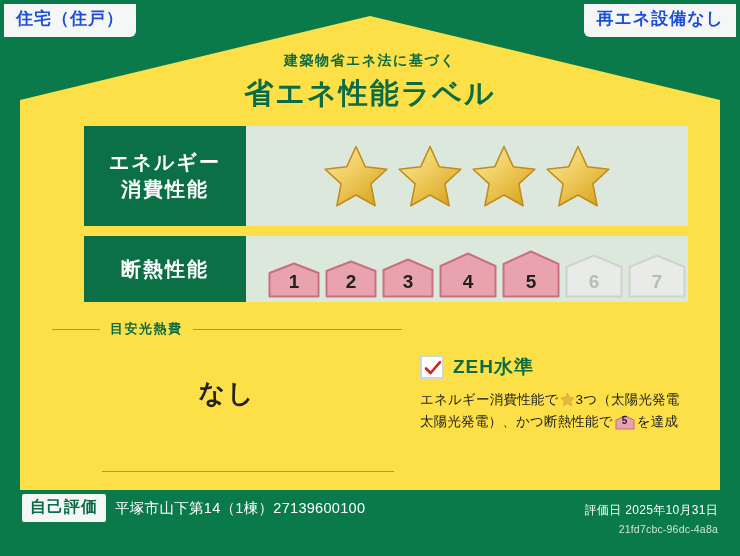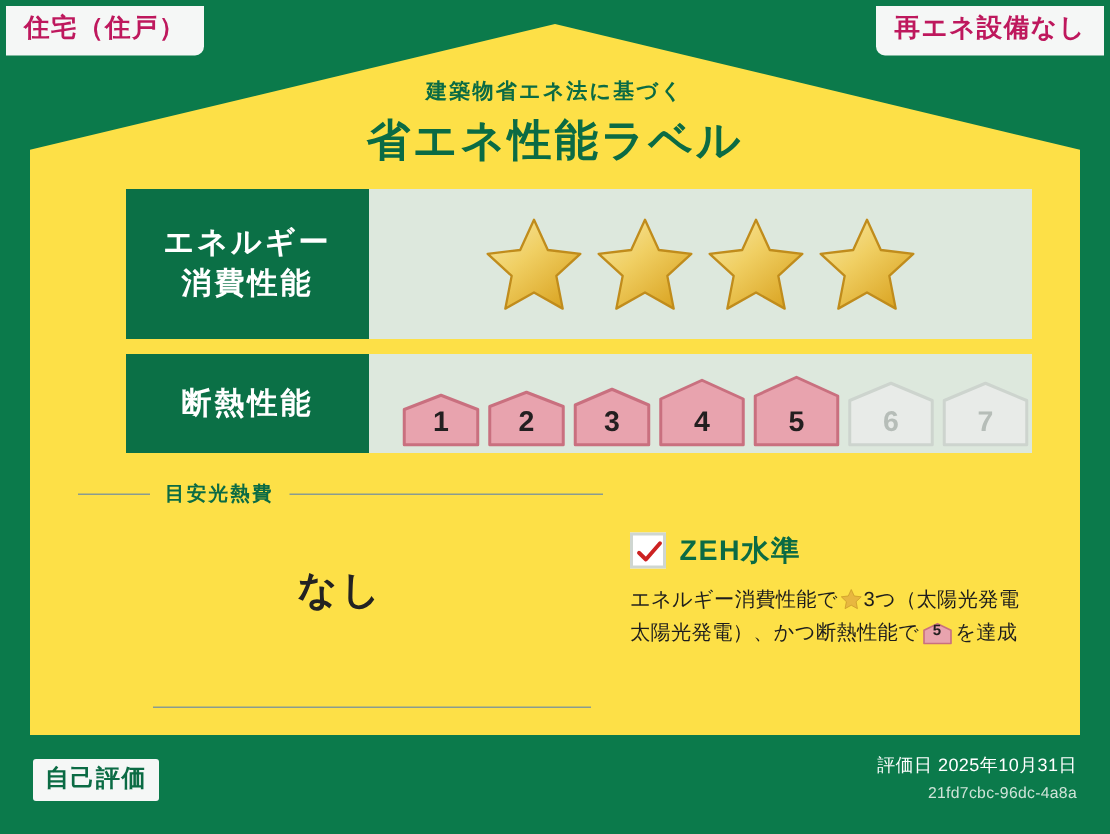--- a/index.html
+++ b/index.html
@@ -11,21 +11,21 @@
     background: #0b7a4b;
     position: relative;
     overflow: hidden;
   }
 
   
   .corner-badge {
     position: absolute;
     top: 4px;
     background: #f5f7f6;
-    color: #be185d;
+    color: #1d4ed8;
     font-weight: 700;
     font-size: 17px;
     letter-spacing: 1px;
     padding: 6px 12px 8px 12px;
     line-height: 1.1;
     white-space: nowrap;
   }
   .corner-badge.left  { left: 4px;  border-radius: 0 0 6px 0; }
   .corner-badge.right { right: 4px; border-radius: 0 0 0 6px; }
 
@@ -200,21 +200,21 @@
 
   
   .footer {
     position: absolute;
     left: 0; right: 0; bottom: 0;
     height: 66px;
     color: #ffffff;
   }
   .footer-left {
     position: absolute;
-    left: 22px; top: 16px;
+    left: 22px; top: 4px;
     display: flex; align-items: center; gap: 9px; text-align: center;
   }
   .self-badge {
     background: #f5f7f6;
     color: #0b6b44;
     font-weight: 700;
     font-size: 16px;
     letter-spacing: 1px;
     padding: 3px 8px 4px 8px;
     border-radius: 2px;
@@ -386,18 +386,19 @@
             </svg><span>5</span></span><span>を達成</span>
       </div>
     </div>
 
   </div>
 </div>
 
 <div class="footer">
   <div class="footer-left">
     <div class="self-badge">自己評価</div>
+    <div class="addr">平塚市山下第14（1棟）27139600100</div>
   </div>
   <div class="footer-right">
     <div class="eval-date">評価日 2025年10月31日</div>
     <div class="hash">21fd7cbc-96dc-4a8a</div>
   </div>
 </div>
 
 </body></html>

